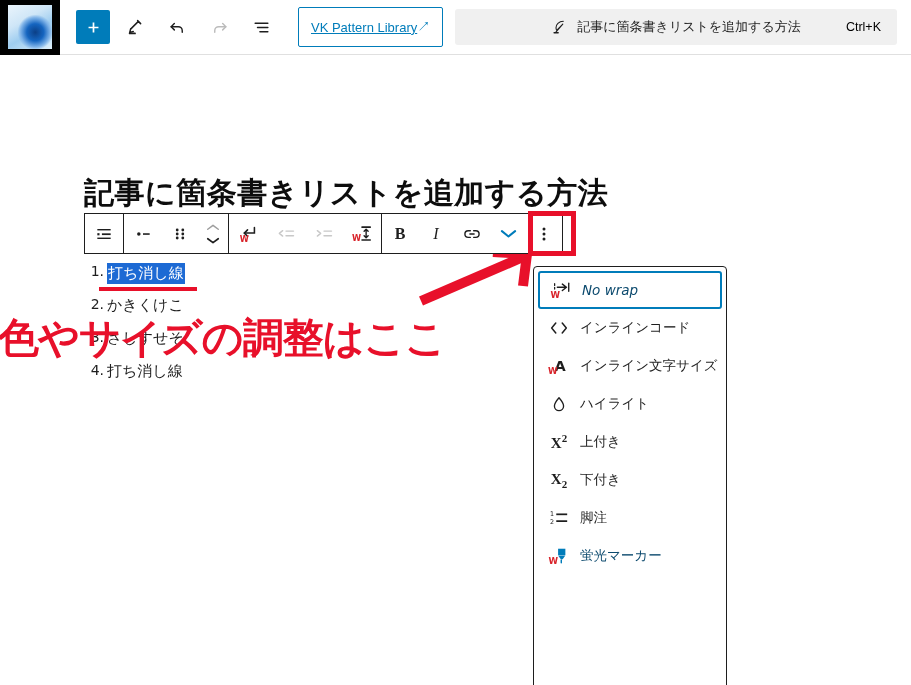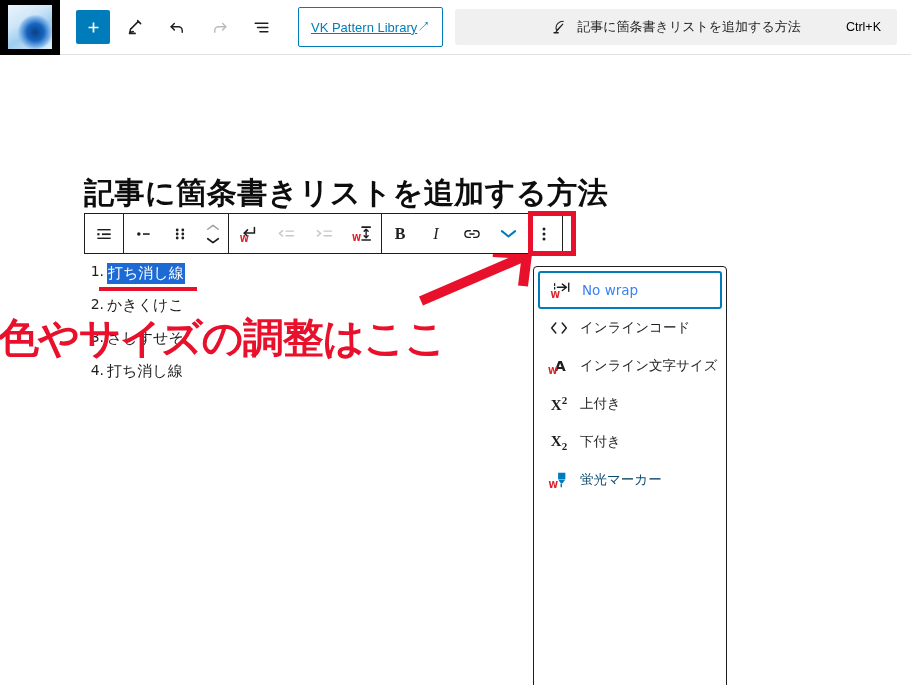--- a/index.html
+++ b/index.html
@@ -123,21 +123,21 @@
     font-size:13.5px; color:#1e1e1e; cursor:pointer; background:transparent;
     font-family:"DejaVu Sans","Liberation Sans",sans-serif;
   }
   .menu-item .mi-icon {
     width:24px; flex:0 0 24px; display:flex; align-items:center; justify-content:center;
     margin-right:9px;
   }
   .menu-item.focused {
     border:2px solid #007cba; border-radius:3px; margin:0 4px; padding-left:9px; height:38px;
   }
-  .menu-item.focused .mi-label { color:#3b82f6; }
+  .menu-item.focused .mi-label { color:#0c4a6e;font-style:italic; }
   .menu-item.blue .mi-label { color:#0c4a6e; }
   .mi-label { white-space:nowrap; }
 
   .sup { font-size:11px; vertical-align:super; }
   .sub-s { font-size:11px; vertical-align:sub; }
   .xchar { font-size:15px; font-family:"Liberation Serif",serif; font-weight:600; }
 </style>
 </head>
 <body>
 
@@ -356,36 +356,55 @@
           <svg width="22" height="20" viewBox="0 0 24 22">
             <text x="7" y="16" font-size="16" font-weight="600" fill="#1e1e1e" font-family="DejaVu Sans, sans-serif">A</text>
             <text x="0" y="20" font-size="9.5" font-weight="bold" fill="#d8232a" font-family="DejaVu Sans, sans-serif">W</text>
           </svg>
         </span>
         <span class="mi-label">インライン文字サイズ</span>
       </div>
 
 
 
+      <div class="menu-item">
+        <span class="mi-icon">
+          <svg width="20" height="20" viewBox="0 0 24 22" fill="none" stroke="#1e1e1e" stroke-width="1.6">
+            <path d="M12 3.5c0 0-5.5 6.3-5.5 10A5.5 5.5 0 0 0 12 19a5.5 5.5 0 0 0 5.5-5.5c0-3.7-5.5-10-5.5-10z" stroke-linejoin="round"></path>
+          </svg>
+        </span>
+        <span class="mi-label">ハイライト</span>
+      </div>
 
       <div class="menu-item">
         <span class="mi-icon">
           <span class="xchar">X<span class="sup">2</span></span>
         </span>
         <span class="mi-label">上付き</span>
       </div>
 
       <div class="menu-item">
         <span class="mi-icon">
           <span class="xchar">X<span class="sub-s">2</span></span>
         </span>
         <span class="mi-label">下付き</span>
       </div>
 
 
+      <div class="menu-item">
+        <span class="mi-icon">
+          <svg width="22" height="20" viewBox="0 0 24 22">
+            <text x="2" y="9" font-size="7" fill="#1e1e1e" font-family="DejaVu Sans, sans-serif">1</text>
+            <text x="2" y="18" font-size="7" fill="#1e1e1e" font-family="DejaVu Sans, sans-serif">2</text>
+            <rect x="9" y="6" width="12" height="1.9" fill="#1e1e1e"></rect>
+            <rect x="9" y="13.5" width="12" height="1.9" fill="#1e1e1e"></rect>
+          </svg>
+        </span>
+        <span class="mi-label">脚注</span>
+      </div>
 
       <div class="menu-item blue">
         <span class="mi-icon">
           <svg width="22" height="20" viewBox="0 0 24 22">
             <rect x="11" y="3" width="8" height="7" fill="#007cba"></rect>
             <path d="M11 10.5h8l-3 4h-2z" fill="#007cba"></path>
             <path d="M14.5 15.5v3" stroke="#007cba" stroke-width="1.6" stroke-linecap="round"></path>
             <text x="0.5" y="20" font-size="9.5" font-weight="bold" fill="#d8232a" font-family="DejaVu Sans, sans-serif">W</text>
           </svg>
         </span>

